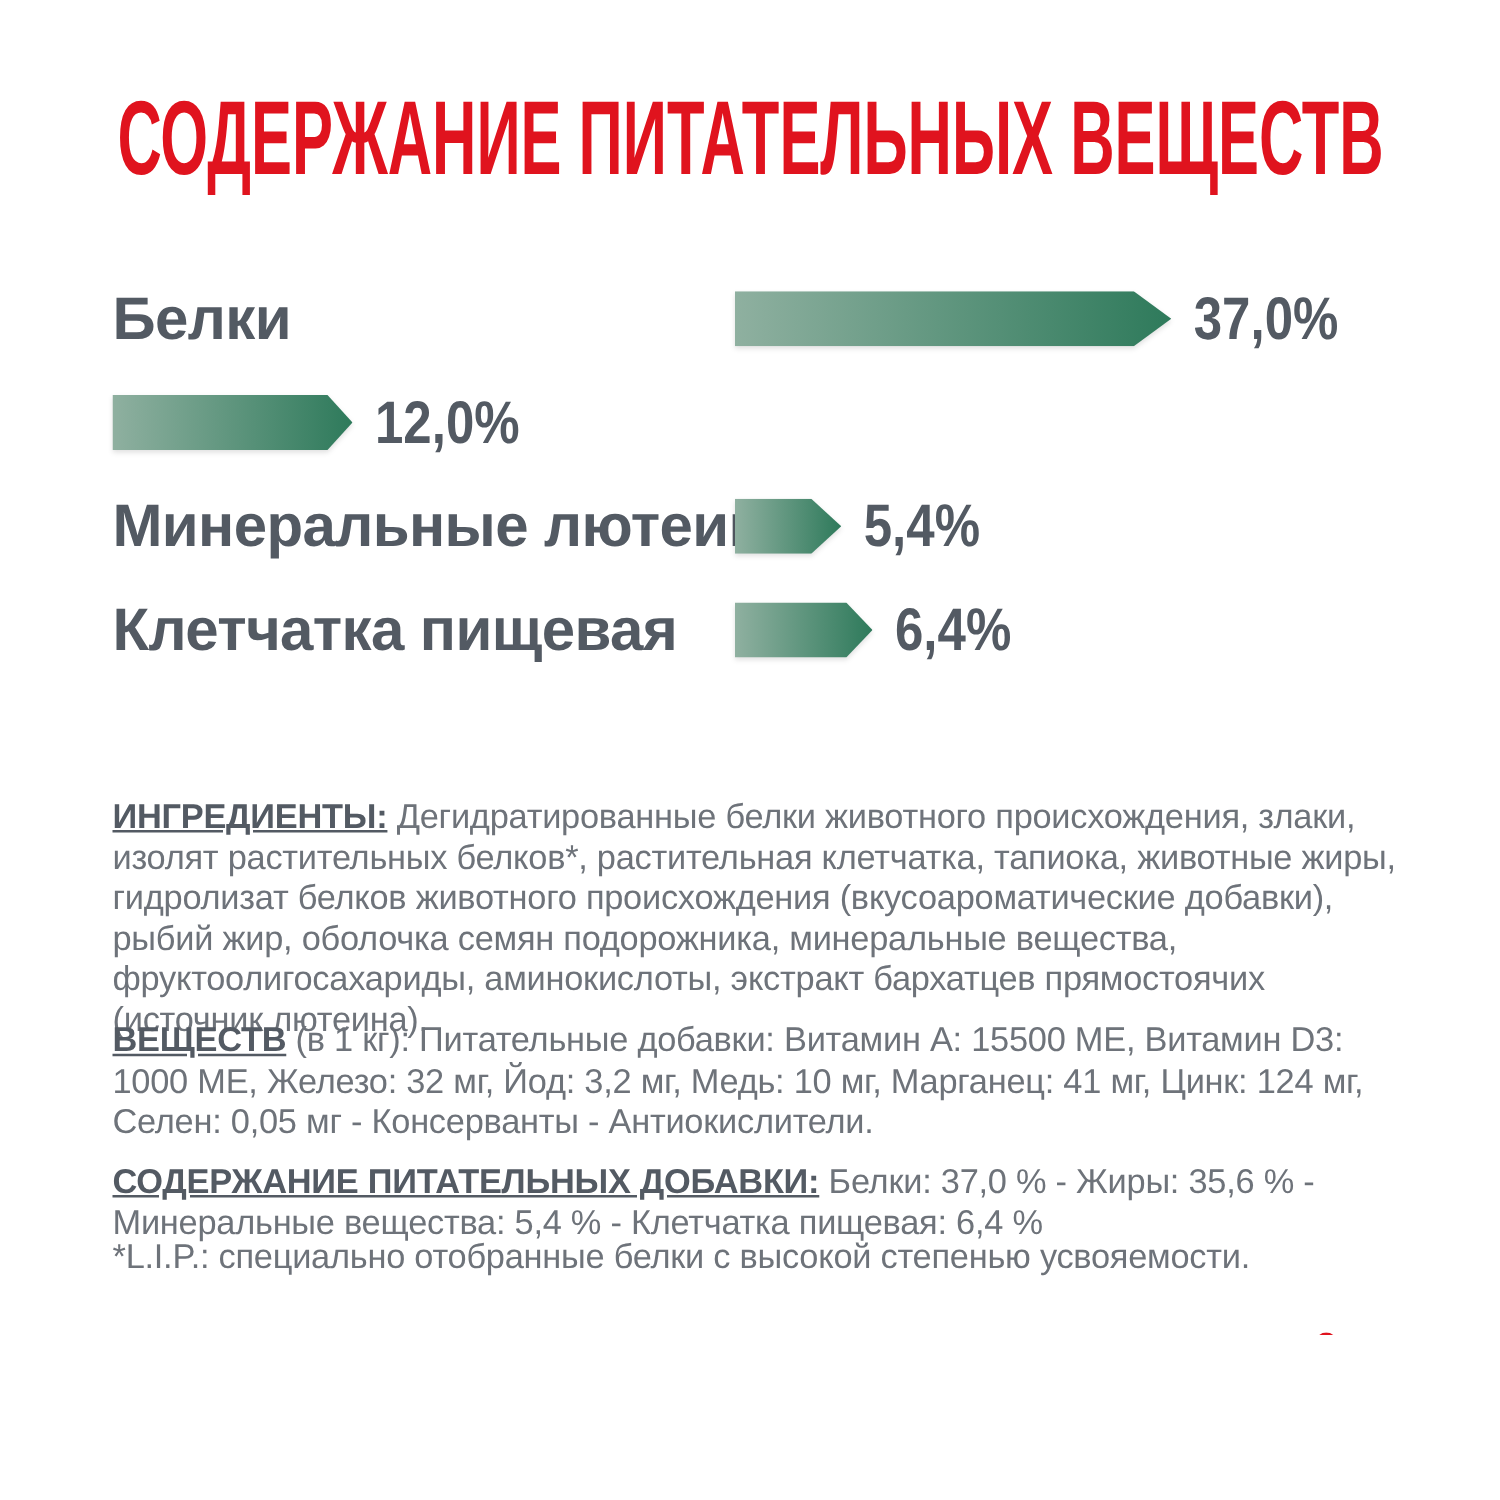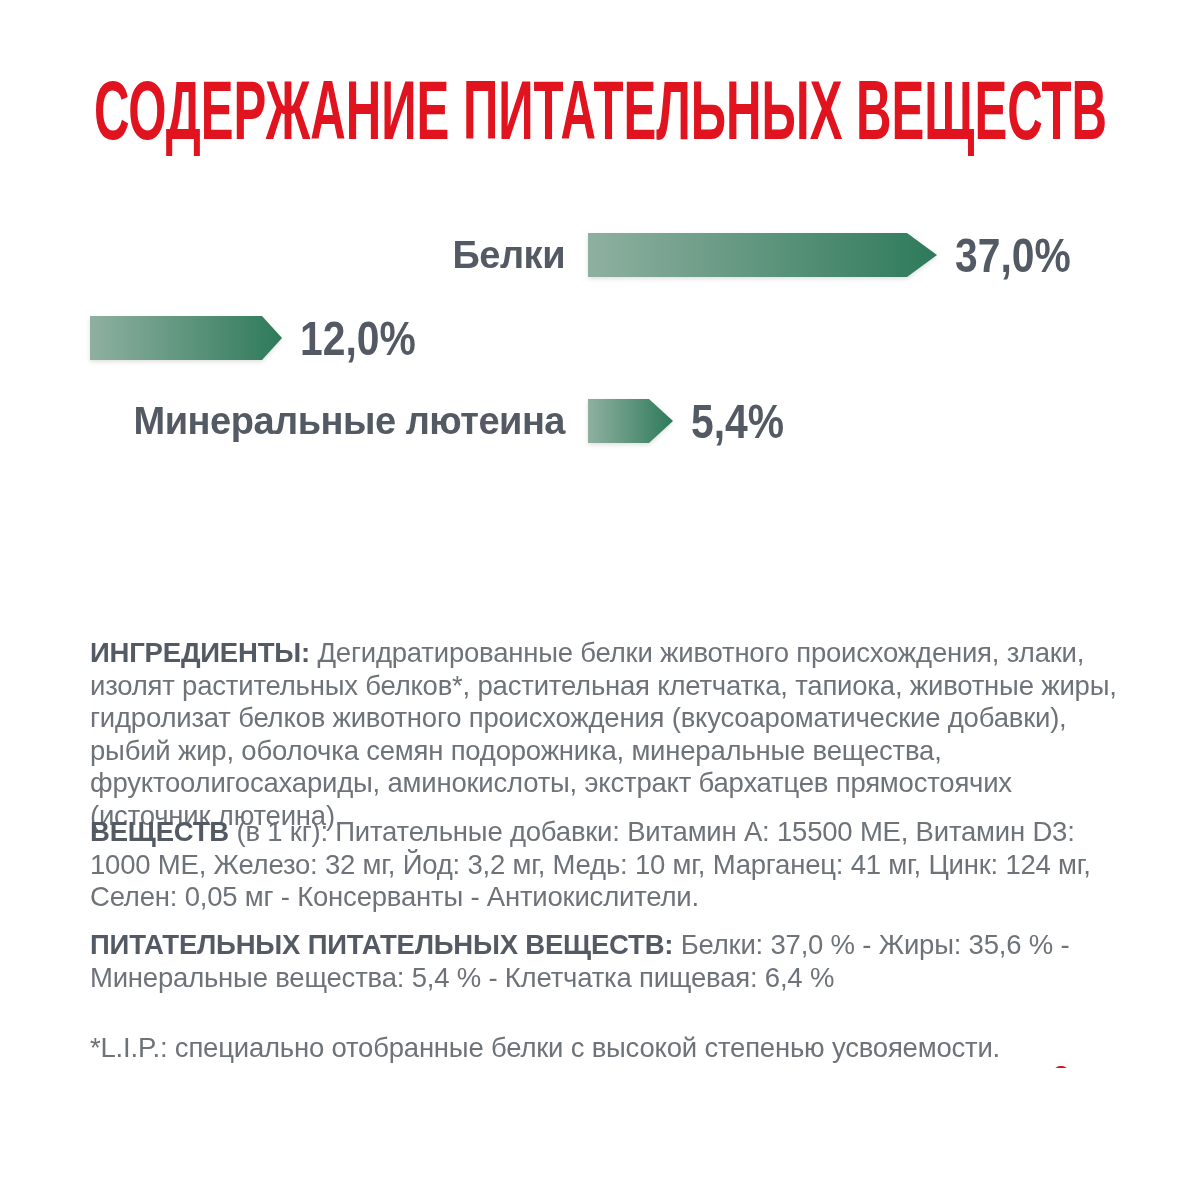--- a/index.html
+++ b/index.html
@@ -22,39 +22,39 @@
     white-space:nowrap;transform:scaleX(0.585);transform-origin:left top;
   }
   .chart{
     position:absolute;left:90px;top:233px;
   }
   .chart-row{
     display:flex;align-items:center;height:44px;margin-bottom:39px;
   }
   .bar-label{
     width:475px;padding-right:23px;flex:0 0 auto;
-    text-align:right;font-weight:bold;font-size:38px;letter-spacing:-0.5px;
+    font-weight:bold;font-size:48px;letter-spacing:-0.5px;
     color:var(--label-gray);white-space:nowrap;
   }
   .bar-wrap{flex:0 0 auto;line-height:0;}
   .bar-wrap svg{filter:drop-shadow(0 2px 2px rgba(0,0,0,0.12));}
   .bar-value{
     margin-left:18px;font-weight:bold;font-size:48px;color:var(--label-gray);
     transform:scaleX(0.85);transform-origin:left center;white-space:nowrap;
   }
   .body-text{
     position:absolute;left:90px;width:1040px;margin:0;
     font-size:27.5px;line-height:32.5px;letter-spacing:-0.2px;
     color:var(--body-gray);
   }
-  .body-text .lead{font-weight:bold;color:var(--label-gray);}
+  .body-text .lead{font-weight:bold;color:var(--label-gray);text-decoration:underline;}
   .ingredients{top:637px;}
   .additives{top:816px;}
   .analysis{top:929px;}
-  .footnote{top:1032px;}
+  .footnote{top:989px;}
   .crown{
     position:absolute;left:1002px;top:1066px;width:122px;height:74px;
     color:var(--brand-red);
   }
   .crown circle{fill:currentColor;}
   .crown path{stroke:currentColor;fill:none;stroke-linecap:round;}
 </style>
 </head>
 <body>
 
@@ -94,27 +94,40 @@
             <defs>
               <linearGradient id="grad2" x1="0" y1="0" x2="1" y2="0">
                 <stop offset="0" stop-color="#8fb0a0"></stop>
                 <stop offset="1" stop-color="#2e7a5b"></stop>
               </linearGradient>
             </defs>
             <path d="M0 0 H61 L85 22 L61 44 H0 Z" fill="url(#grad2)"></path>
           </svg></div>
         <div class="bar-value">5,4%</div>
       </div>
+      <div class="chart-row">
+        <div class="bar-label">Клетчатка пищевая</div>
+        <div class="bar-wrap"><svg width="110" height="44">
+            <defs>
+              <linearGradient id="grad3" x1="0" y1="0" x2="1" y2="0">
+                <stop offset="0" stop-color="#8fb0a0"></stop>
+                <stop offset="1" stop-color="#2e7a5b"></stop>
+              </linearGradient>
+            </defs>
+            <path d="M0 0 H89 L110 22 L89 44 H0 Z" fill="url(#grad3)"></path>
+          </svg></div>
+        <div class="bar-value">6,4%</div>
+      </div>
     </div>
 
   <p class="body-text ingredients"><span class="lead">ИНГРЕДИЕНТЫ:</span><span> Дегидратированные белки животного происхождения, злаки, изолят растительных белков*, растительная клетчатка, тапиока, животные жиры, гидролизат белков животного происхождения (вкусоароматические добавки), рыбий жир, оболочка семян подорожника, минеральные вещества, фруктоолигосахариды, аминокислоты, экстракт бархатцев прямостоячих (источник лютеина).</span></p>
 
   <p class="body-text additives"><span class="lead">ВЕЩЕСТВ</span><span> (в 1 кг): Питательные добавки: Витамин А: 15500 МЕ, Витамин D3: 1000 МЕ, Железо: 32 мг, Йод: 3,2 мг, Медь: 10 мг, Марганец: 41 мг, Цинк: 124 мг, Селен: 0,05 мг - Консерванты - Антиокислители.</span></p>
 
-  <p class="body-text analysis"><span class="lead">ПИТАТЕЛЬНЫХ ПИТАТЕЛЬНЫХ ВЕЩЕСТВ:</span><span> Белки: 37,0 % - Жиры: 35,6 % - Минеральные вещества: 5,4 % - Клетчатка пищевая: 6,4 %</span></p>
+  <p class="body-text analysis"><span class="lead">СОДЕРЖАНИЕ ПИТАТЕЛЬНЫХ ДОБАВКИ:</span><span> Белки: 37,0 % - Жиры: 35,6 % - Минеральные вещества: 5,4 % - Клетчатка пищевая: 6,4 %</span></p>
 
   <p class="body-text footnote">*L.I.P.: специально отобранные белки с высокой степенью усвояемости.</p>
 
   <svg class="crown" viewBox="0 0 122 74" aria-hidden="true">
     <circle cx="8" cy="23" r="8.2"></circle>
     <circle cx="33" cy="12" r="8.2"></circle>
     <circle cx="59" cy="8" r="8.2"></circle>
     <circle cx="85" cy="12" r="8.2"></circle>
     <circle cx="110" cy="23" r="8.2"></circle>
     <circle cx="17" cy="41" r="8.2"></circle>

